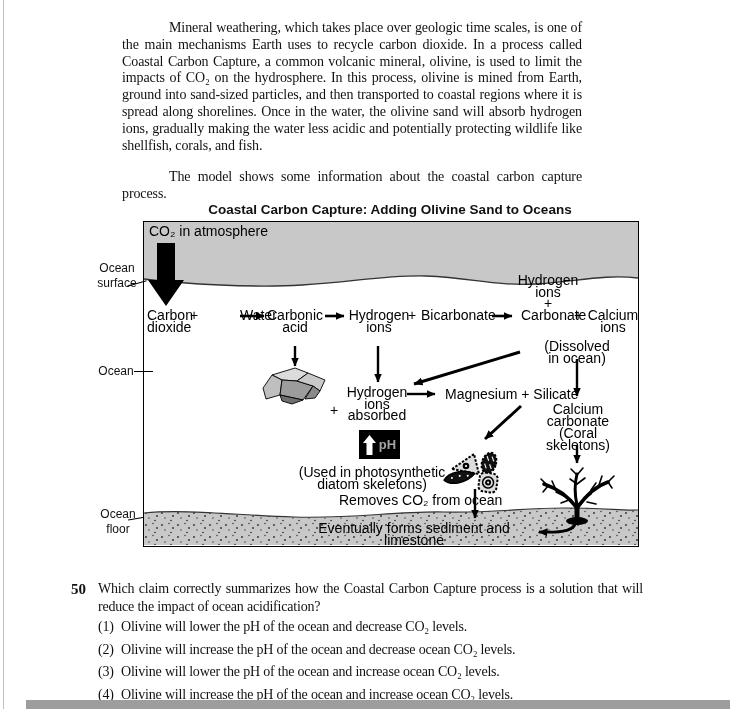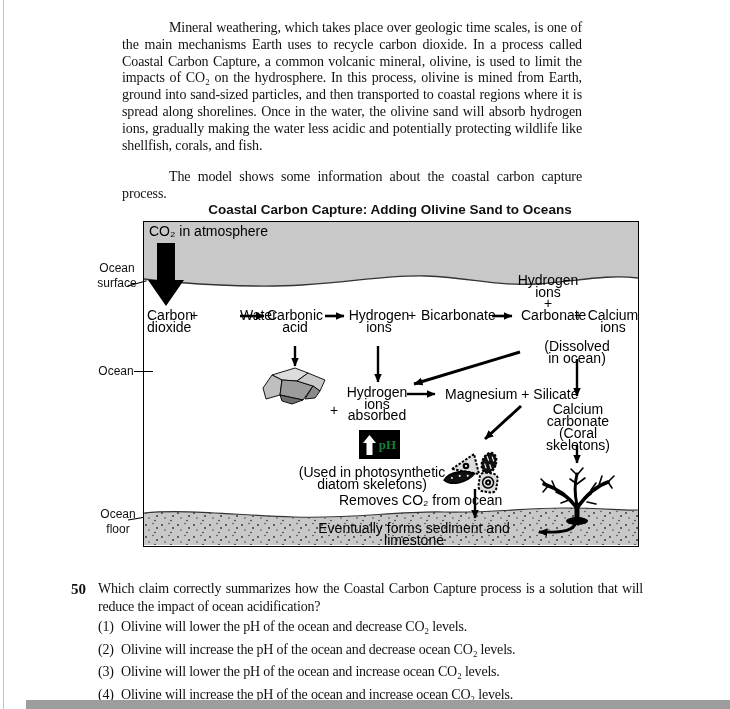--- a/index.html
+++ b/index.html
@@ -20,21 +20,21 @@
            border:1.5px solid #000;background:#fff;box-sizing:content-box;
            font-family:"Liberation Sans", sans-serif;}
   .diagram svg.art{position:absolute;left:0;top:0;z-index:1;}
   .dl{position:absolute;z-index:2;font-size:14px;line-height:12px;white-space:pre-line;
       text-align:center;transform:translateX(-50%);color:#000;}
   .dl.la{text-align:left;transform:none;}
   .dl.t3{line-height:11.5px;}
 
   .ph-box{position:absolute;left:215px;top:208px;width:41px;height:29px;background:#000;z-index:3;
           display:flex;align-items:center;justify-content:center;gap:3px;}
-  .ph-box .ph-txt{color:#15803d;font-weight:bold;font-size:13px;font-family:Liberation Serif, serif;}
+  .ph-box .ph-txt{color:#a3a3a3;font-weight:bold;font-size:13px;font-family:Liberation Sans, sans-serif;}
 
   
   .side{position:absolute;font-family:"Liberation Sans", sans-serif;font-size:12px;line-height:14.5px;
         white-space:pre-line;text-align:center;transform:translateX(-50%);}
   .leader{position:absolute;background:#000;height:1.3px;}
 
   
   .q-num{position:absolute;left:71px;top:581px;font-weight:bold;font-size:15px;}
   .q-text{position:absolute;left:98px;top:580px;width:545px;font-size:14px;line-height:17.5px;
           text-align:justify;letter-spacing:-0.2px;}

